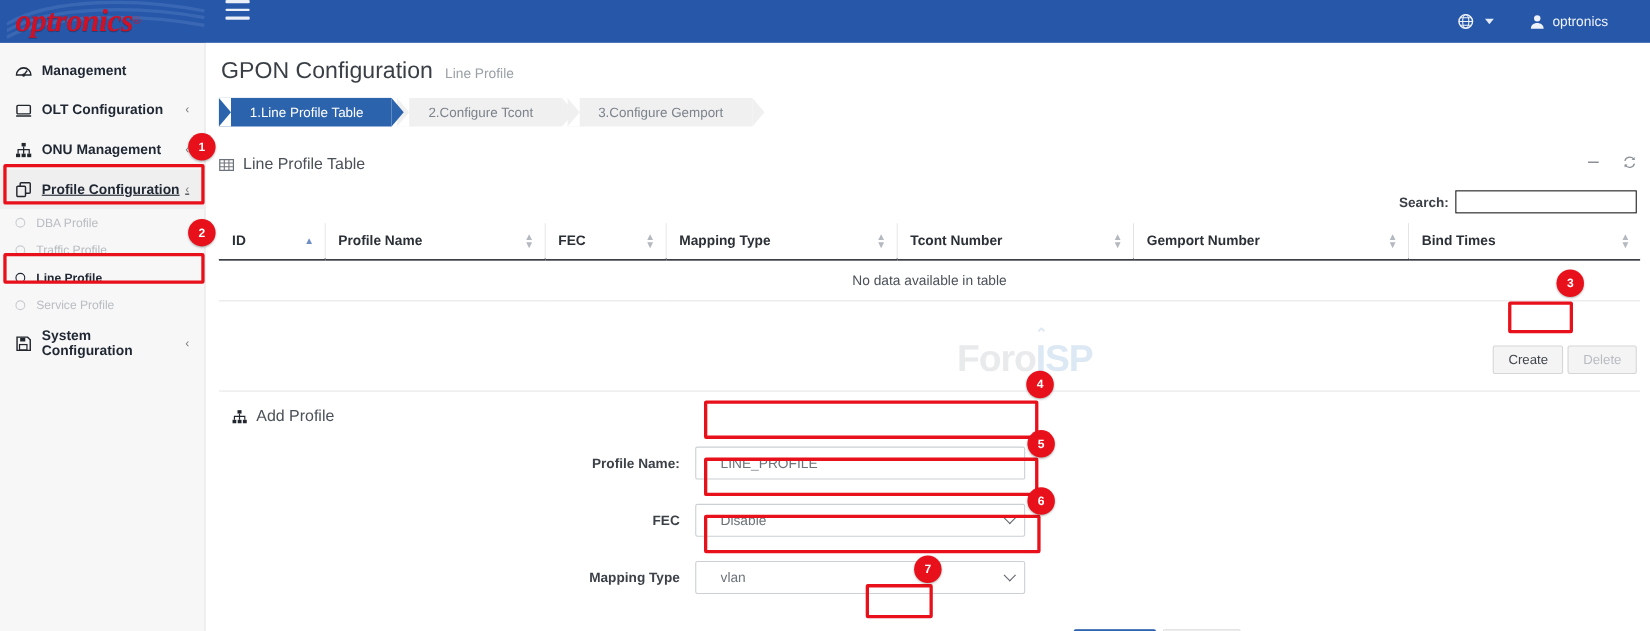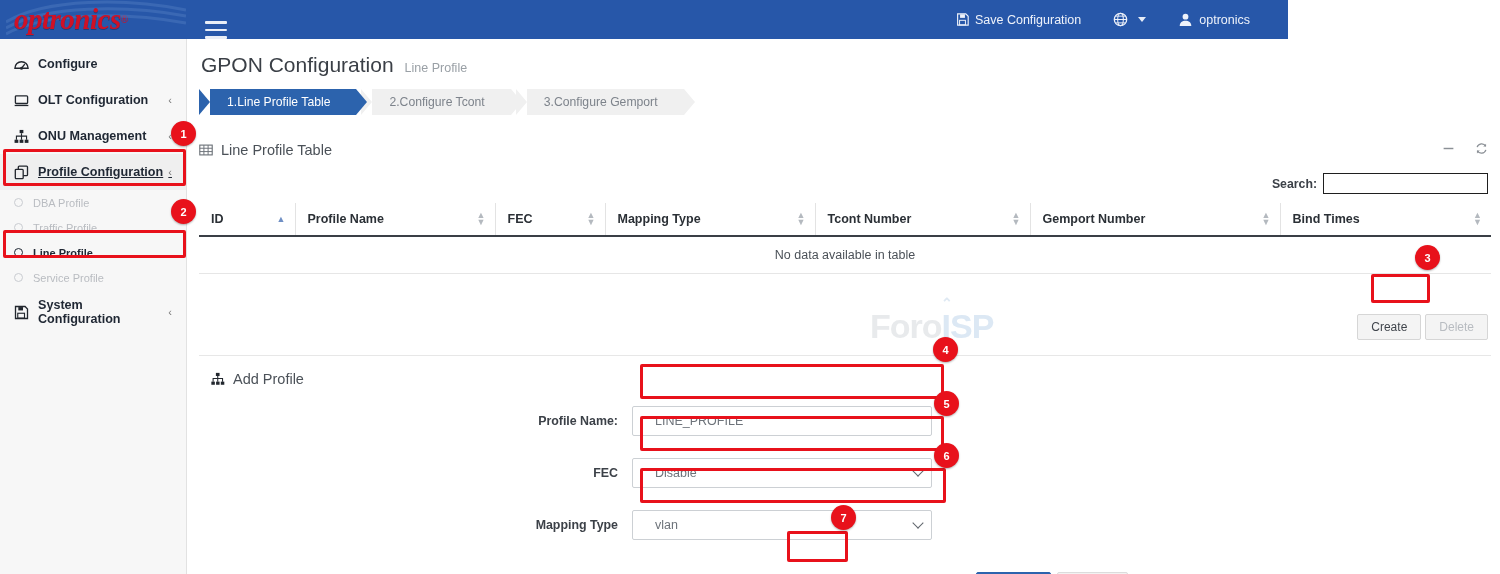--- a/index.html
+++ b/index.html
@@ -8,23 +8,23 @@
     width: 1500px; height: 574px;
     overflow: hidden;
     font-family: "Liberation Sans", sans-serif;
     background: #ffffff;
     color: #2f3640;
   }
   #app { position: relative; width: 1500px; height: 574px; background:#fff; }
 
   
   .topbar {
-    position: absolute; top:0; left:0; width:1288px; height:39px;
+    position: absolute; top:0; left:0; width:1500px; height:39px;
     background:#2757a9;
-    display:flex; align-items:flex-end;
+    display:flex; align-items:flex-start;
   }
   .logo-zone {
     width:187px; height:39px; position:relative;
     display:flex; align-items:center; padding-left:14px;
     overflow:hidden;
     background:#2757a9;
   }
   .logo-text {
     font-family:"Liberation Serif", serif;
     font-style:italic; font-weight:bold;
@@ -188,28 +188,20 @@
       <span class="logo-text">optronics</span>
         <span class="logo-reg">®</span>
     </div>
     <div class="hamburger">
       <span></span>
         <span></span>
         <span></span>
     </div>
     <div class="topbar-right">
       <div class="tb-item">
-        <svg width="13" height="13" viewBox="0 0 16 16">
-          <path d="M2 1h10l3 3v11H2z" fill="none" stroke="#eef2fa" stroke-width="1.4"></path>
-          <rect x="5" y="1.6" width="6" height="4.4" fill="#eef2fa"></rect>
-          <rect x="4.4" y="9" width="7.2" height="5.6" fill="none" stroke="#eef2fa" stroke-width="1.2"></rect>
-        </svg>
-        <span>Save Configuration</span>
-      </div>
-      <div class="tb-item">
         <svg width="15" height="15" viewBox="0 0 16 16">
           <circle cx="8" cy="8" r="6.6" fill="none" stroke="#eef2fa" stroke-width="1.4"></circle>
           <ellipse cx="8" cy="8" rx="3" ry="6.6" fill="none" stroke="#eef2fa" stroke-width="1.1"></ellipse>
           <line x1="1.5" y1="8" x2="14.5" y2="8" stroke="#eef2fa" stroke-width="1.1"></line>
           <line x1="2.6" y1="4.4" x2="13.4" y2="4.4" stroke="#eef2fa" stroke-width="1"></line>
           <line x1="2.6" y1="11.6" x2="13.4" y2="11.6" stroke="#eef2fa" stroke-width="1"></line>
         </svg>
         <span class="caret-down"></span>
       </div>
       <div class="tb-item">
@@ -225,21 +217,21 @@
   <div class="sidebar">
 
     <div class="nav-item">
       <span class="ic">
         <svg width="15" height="15" viewBox="0 0 16 16">
             <path d="M1 12a7 7 0 0114 0z" fill="none" stroke="#22272e" stroke-width="1.5"></path>
             <circle cx="8" cy="12" r="1.6" fill="#22272e"></circle>
             <line x1="8" y1="12" x2="11.5" y2="7.5" stroke="#22272e" stroke-width="1.4"></line>
           </svg>
       </span>
-      <span class="lbl">Configure</span>
+      <span class="lbl">Management</span>
       <span class="chev"></span>
     </div>
 
     <div class="nav-item">
       <span class="ic">
         <svg width="15" height="15" viewBox="0 0 16 16">
             <rect x="1.5" y="3" width="13" height="8.2" rx="1" fill="none" stroke="#22272e" stroke-width="1.4"></rect>
             <line x1="0.7" y1="13.3" x2="15.3" y2="13.3" stroke="#22272e" stroke-width="1.4"></line>
           </svg>
       </span>

